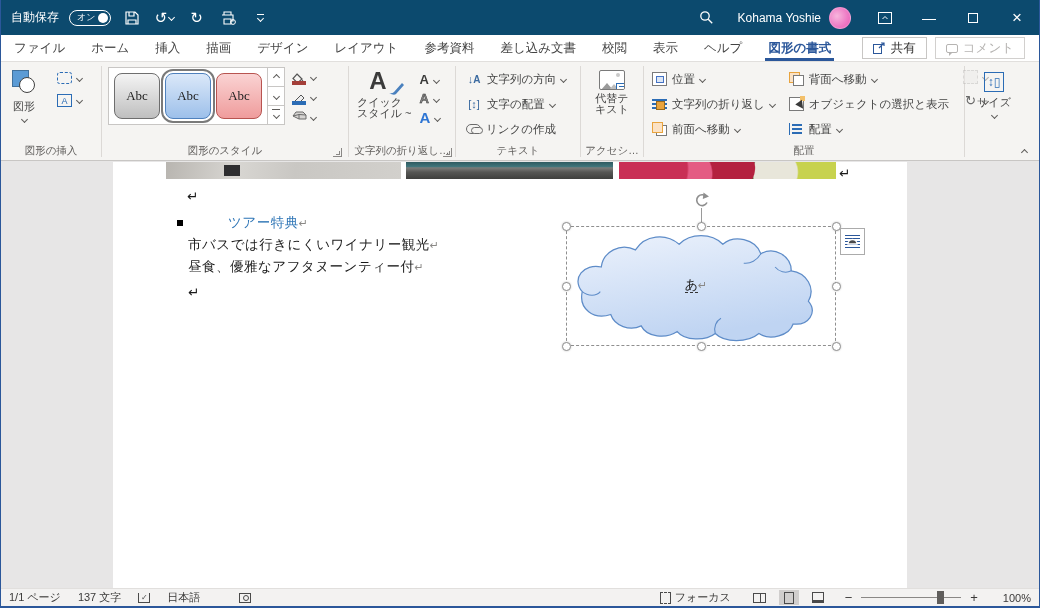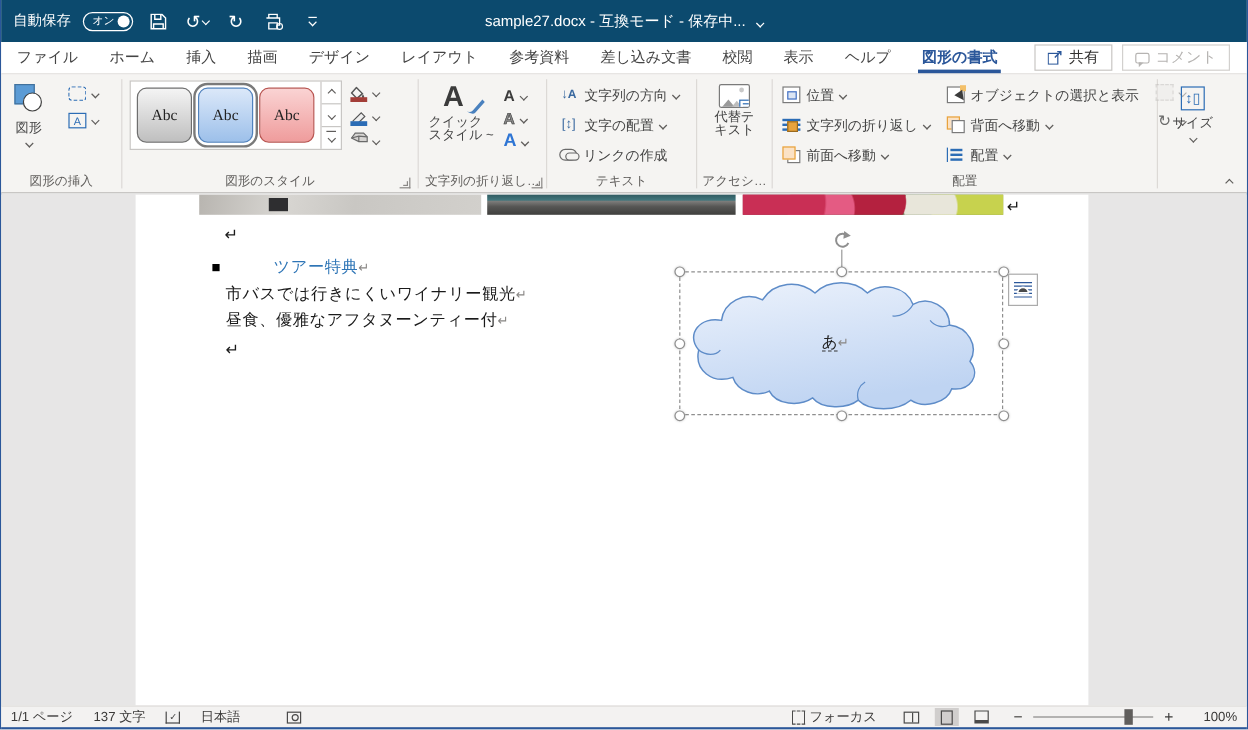--- a/index.html
+++ b/index.html
@@ -187,23 +187,42 @@
         <svg width="15" height="14" viewBox="0 0 15 14">
             <path d="M3 4 V1 h7 v3 M1 4 h11 v6 h-2 M3 8 h7 v5 h-7 z" fill="none" stroke="#fff" stroke-width="1.1"></path>
             <circle cx="12" cy="11" r="2.4" fill="none" stroke="#fff" stroke-width="1"></circle>
           </svg>
       </span>
       <span class="qat-ic" style="flex-direction:column;gap:1px">
           <span style="width:7px;border-top:1px solid #fff"></span>
           <span class="chev w"></span>
         </span>
     </div>
-    <div class="tb-title">
-      <span>sample27.docx  -  互換モード  -  保存中...</span>
-      <span class="chev w" style="margin-left:6px"></span>
+    <div class="tb-right">
+      <span class="seg">
+        <svg width="15" height="15" viewBox="0 0 15 15">
+            <circle cx="6" cy="6" r="4.2" fill="none" stroke="#fff" stroke-width="1.3"></circle>
+            <line x1="9.2" y1="9.2" x2="13.2" y2="13.2" stroke="#fff" stroke-width="1.3"></line>
+          </svg>
+      </span>
+      <span class="seg" style="gap:8px">
+        <span>Kohama Yoshie</span>
+        <span class="avatar"></span>
+      </span>
+      <span class="winctl">
+        <svg width="14" height="12" viewBox="0 0 14 12">
+            <rect x="0.5" y="0.5" width="13" height="11" fill="none" stroke="#fff"></rect>
+            <path d="M4.5 7 L7 4.5 L9.5 7" fill="none" stroke="#fff"></path>
+          </svg>
+      </span>
+      <span class="winctl">—</span>
+      <span class="winctl">
+          <span class="maxbox"></span>
+        </span>
+      <span class="winctl" style="font-size:17px">×</span>
     </div>
   </div>
 
   <div class="tabrow">
     <div class="tab">ファイル</div>
     <div class="tab">ホーム</div>
     <div class="tab">挿入</div>
     <div class="tab">描画</div>
     <div class="tab">デザイン</div>
     <div class="tab">レイアウト</div>
@@ -398,27 +417,27 @@
               <span class="chev"></span>
             </span>
           <span class="r-row">
               <span class="mini-ic fwd-ic"></span>
               <span>前面へ移動</span>
               <span class="chev"></span>
             </span>
         </div>
         <div style="display:flex; flex-direction:column; gap:3px;">
           <span class="r-row">
+              <span class="mini-ic bwd-ic"></span>
+              <span>背面へ移動</span>
+              <span class="chev"></span>
+            </span>
+          <span class="r-row">
               <span class="mini-ic selp-ic"></span>
               <span>オブジェクトの選択と表示</span>
-            </span>
-          <span class="r-row">
-              <span class="mini-ic bwd-ic"></span>
-              <span>背面へ移動</span>
-              <span class="chev"></span>
             </span>
           <span class="r-row">
               <span class="mini-ic align-ic"></span>
               <span>配置</span>
               <span class="chev"></span>
             </span>
         </div>
         <div style="display:flex; flex-direction:column; gap:8px; padding-top:1px;">
           <span class="r-row dis" style="height:16px">
               <span class="mini-ic grp-ic"></span>

